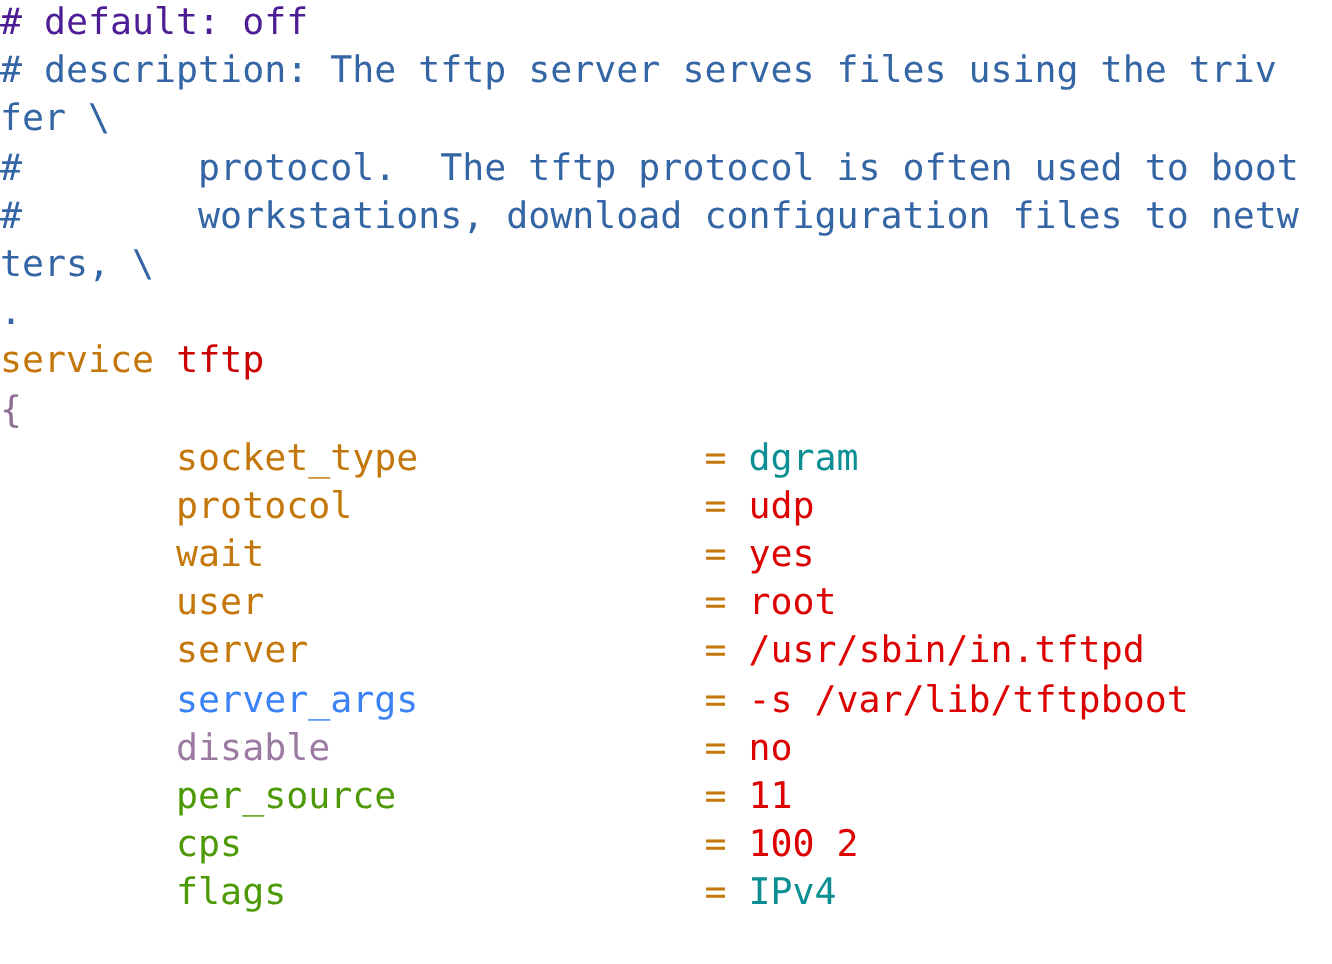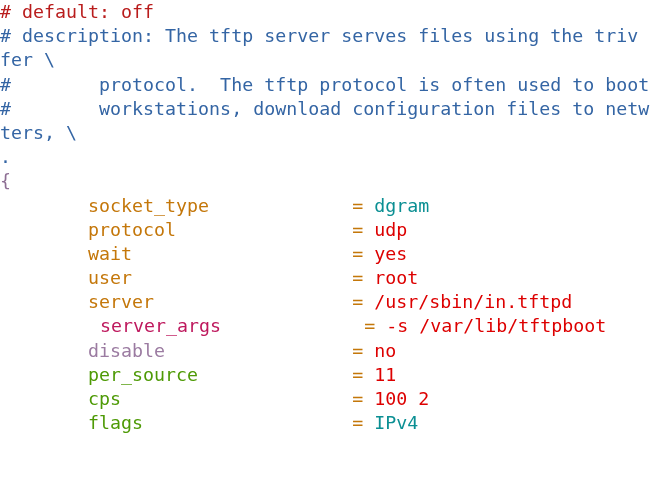--- a/index.html
+++ b/index.html
@@ -44,32 +44,33 @@
   .t-attr-p    { color: #9b7ba1; }
   .t-eq        { color: #c4770a; }
   .t-val-red   { color: #dd0000; text-align: right; }
   .t-val-teal  { color: #0b8f93; }
 </style>
 </head>
 <body>
 
 <div id="editor" style="background: rgb(255, 255, 255);">
   <div id="code-body">
-      <div class="code-line"><span class="tok t-comment" style="color: #b91c1c; text-align: right;"># default: off</span></div>
+      <div class="code-line"><span class="tok t-comment" style="color: #4c1d95; text-align: right;"># default: off</span></div>
       <div class="code-line"><span class="tok t-comment" style="color: rgb(52, 101, 164);"># description: The tftp server serves files using the triv</span></div>
       <div class="code-line"><span class="tok t-comment" style="color: rgb(52, 101, 164);">fer \</span></div>
       <div class="code-line"><span class="tok t-comment" style="color: rgb(52, 101, 164);">#        protocol.  The tftp protocol is often used to boot</span></div>
       <div class="code-line"><span class="tok t-comment" style="color: rgb(52, 101, 164);">#        workstations, download configuration files to netw</span></div>
       <div class="code-line"><span class="tok t-comment" style="color: rgb(52, 101, 164);">ters, \</span></div>
       <div class="code-line"><span class="tok t-comment" style="color: rgb(52, 101, 164);">.</span></div>
+      <div class="code-line"><span class="tok t-keyword" style="color: rgb(196, 119, 10);">service </span><span class="tok t-name" style="color: rgb(204, 0, 0);">tftp</span></div>
       <div class="code-line"><span class="tok t-brace" style="color: rgb(142, 111, 148);">{</span></div>
       <div class="code-line"><span class="tok t-attr-o" style="color: rgb(196, 119, 10);">        socket_type             </span><span class="tok t-eq" style="color: rgb(196, 119, 10);">= </span><span class="tok t-val-teal" style="color: rgb(11, 143, 147);">dgram</span></div>
       <div class="code-line"><span class="tok t-attr-o" style="color: rgb(196, 119, 10);">        protocol                </span><span class="tok t-eq" style="color: rgb(196, 119, 10);">= </span><span class="tok t-val-red" style="color: rgb(221, 0, 0);">udp</span></div>
       <div class="code-line"><span class="tok t-attr-o" style="color: rgb(196, 119, 10);">        wait                    </span><span class="tok t-eq" style="color: rgb(196, 119, 10);">= </span><span class="tok t-val-red" style="color: rgb(221, 0, 0);">yes</span></div>
       <div class="code-line"><span class="tok t-attr-o" style="color: rgb(196, 119, 10);">        user                    </span><span class="tok t-eq" style="color: rgb(196, 119, 10);">= </span><span class="tok t-val-red" style="color: rgb(221, 0, 0);">root</span></div>
       <div class="code-line"><span class="tok t-attr-o" style="color: rgb(196, 119, 10);">        server                  </span><span class="tok t-eq" style="color: rgb(196, 119, 10);">= </span><span class="tok t-val-red" style="color: rgb(221, 0, 0); margin-top: 20px;">/usr/sbin/in.tftpd</span></div>
-      <div class="code-line"><span class="tok t-attr-g" style="color: #be185d; padding-left: 12px;">        server_args             </span><span class="tok t-eq" style="color: rgb(196, 119, 10);">= </span><span class="tok t-val-red" style="color: rgb(221, 0, 0);">-s /var/lib/tftpboot</span></div>
+      <div class="code-line"><span class="tok t-attr-g" style="color: #3b82f6;">        server_args             </span><span class="tok t-eq" style="color: rgb(196, 119, 10);">= </span><span class="tok t-val-red" style="color: rgb(221, 0, 0);">-s /var/lib/tftpboot</span></div>
       <div class="code-line"><span class="tok t-attr-p" style="color: rgb(155, 123, 161);">        disable                 </span><span class="tok t-eq" style="color: rgb(196, 119, 10);">= </span><span class="tok t-val-red" style="color: rgb(221, 0, 0);">no</span></div>
       <div class="code-line"><span class="tok t-attr-g" style="color: rgb(78, 154, 6);">        per_source              </span><span class="tok t-eq" style="color: rgb(196, 119, 10);">= </span><span class="tok t-val-red" style="color: rgb(221, 0, 0);">11</span></div>
       <div class="code-line"><span class="tok t-attr-g" style="color: rgb(78, 154, 6);">        cps                     </span><span class="tok t-eq" style="color: rgb(196, 119, 10);">= </span><span class="tok t-val-red" style="color: rgb(221, 0, 0);">100 2</span></div>
       <div class="code-line"><span class="tok t-attr-g" style="color: rgb(78, 154, 6);">        flags                   </span><span class="tok t-eq" style="color: rgb(196, 119, 10);">= </span><span class="tok t-val-teal" style="color: rgb(11, 143, 147);">IPv4</span></div>
     </div>
 </div>
 
 </body></html>

